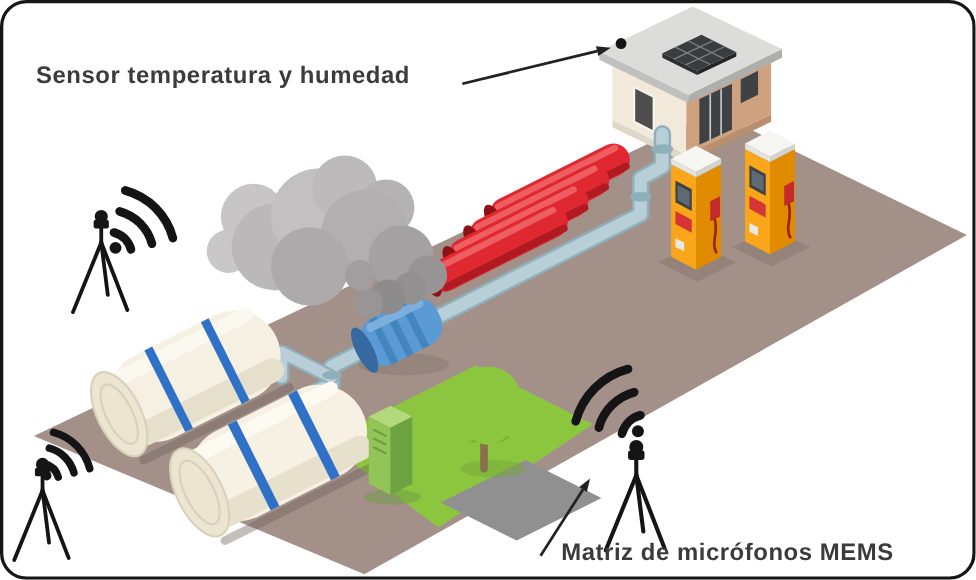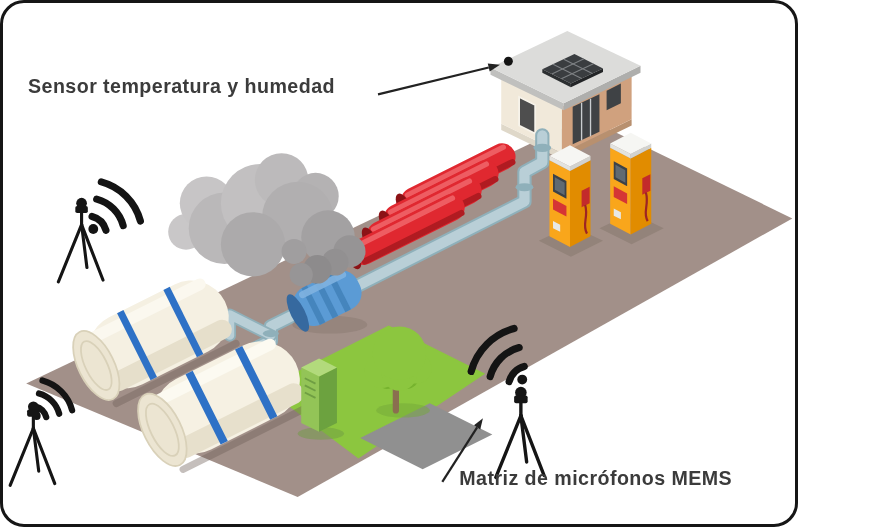--- a/index.html
+++ b/index.html
@@ -1,18 +1,18 @@
 <!DOCTYPE html>
 <html><head>
 <meta charset="utf-8">
 <style>
   html,body{margin:0;padding:0;background:#ffffff;}
   .frame{
     position:relative;
-    width:798px;height:527px;
+    width:887px;height:527px;
     box-sizing:border-box;
     border:3px solid #161616;
     border-radius:24px;
     background:#ffffff;
     overflow:hidden;
     padding-left:12px;
   }
   .scene{position:absolute;inset:0;width:100%;height:100%;}
   .label{
     font-family:"Liberation Sans","DejaVu Sans",sans-serif;

